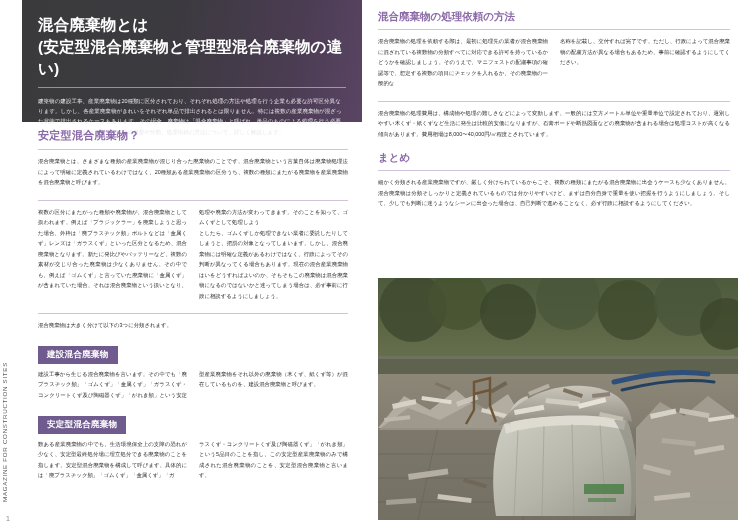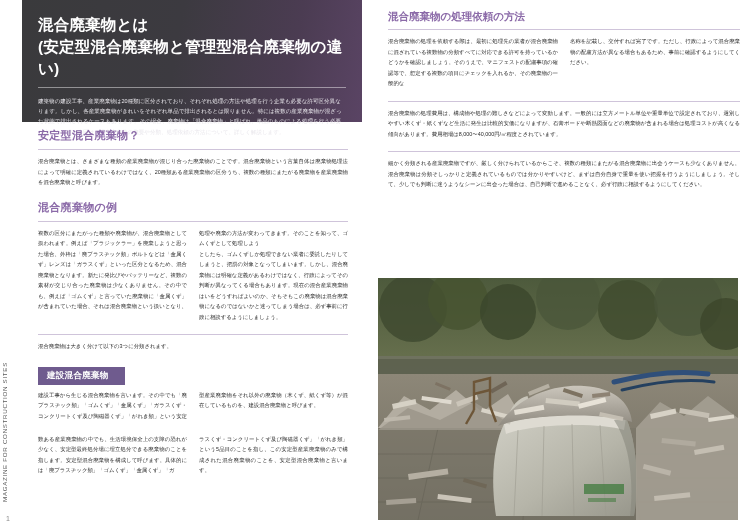--- a/index.html
+++ b/index.html
@@ -122,30 +122,30 @@
     margin: 0 0 12px 0;
   }
   .two-col p { margin: 0; }
 
   h3.sub {
     display: inline-block;
     margin: 0 0 5px 0;
     font-size: 8.5px;
     color: #ffffff;
     background: #6f5b8e;
-    padding: 3px 16px 3px 9px;
+    padding: 3px 9px 3px 9px;
     font-weight: bold;
     letter-spacing: 0.3px;
   }
   .sub-wrap { margin-bottom: 10px; }
 
   
   .right-col {
     position: absolute;
-    left: 388px; top: 10px;
+    left: 378px; top: 10px;
     width: 352px;
   }
   h2.sec-r {
     margin: 0 0 5px 0;
     font-size: 10.5px;
     color: #8b6aa8;
     font-weight: bold;
   }
   .sec-rule-r {
     width: 100%;
@@ -186,39 +186,39 @@
       <div class="title-underline"></div>
       <p>建築物の建設工事、産業廃棄物は20種類に区分されており、それぞれ処理の方法や処理を行う企業も必要な許可区分異なります。しかし、各産業廃棄物がきれいをそれぞれ単品で排出されるとは限りません。特には複数の産業廃棄物が混ざった状態で排出されるケースもあります。その場合、廃棄物は「混合廃棄物」と呼ばれ、単品のものによる処理を行う必要が出てきます。今回は、混合廃棄物の概要や分類、処理依頼の方法について、詳しく解説します。</p>
     </div>
 
     <div class="lc-body">
 
       <h2 class="sec">安定型混合廃棄物？</h2>
       <div class="sec-rule"></div>
       <p class="para">混合廃棄物とは、さまざまな種類の産業廃棄物が混じり合った廃棄物のことです。混合廃棄物という言葉自体は廃棄物処理法によって明確に定義されているわけではなく、20種類ある産業廃棄物の区分うち、複数の種類にまたがる廃棄物を産業廃棄物を混合廃棄物と呼びます。</p>
 
-      <h2 class="sec">混合廃棄物の例</h2>
       <div class="sec-rule"></div>
       <div class="two-col">
         <p>複数の区分にまたがった種類や廃棄物が、混合廃棄物として扱われます。例えば「プラジックラー」を廃棄しようと思った場合、外枠は「廃プラスチック類」ボルトなどは「金属くず」レンズは「ガラスくず」といった区分となるため、混合廃棄物となります。新たに発比びやバッテリーなど、複数の素材が交じり合った廃棄物は少なくありません。その中でも、例えば「ゴムくず」と言っていた廃棄物に「金属くず」が含まれていた場合、それは混合廃棄物という扱いとなり、処理や廃棄の方法が変わってきます。そのことを知って、ゴムくずとして処理しよう</p>
         <p>としたら、ゴムくずしか処理できない業者に委託したりしてしまうと、把罰の対象となってしまいます。しかし、混合廃棄物には明確な定義があるわけではなく、行政によってその判断が異なってくる場合もあります。現在の混合産業廃棄物はいをどうすればよいのか、そもそもこの廃棄物は混合廃棄物になるのではないかと迷ってしまう場合は、必ず事前に行政に相談するようにしましょう。</p>
       </div>
 
       <div class="sec-rule"></div>
       <p class="para">混合廃棄物は大きく分けて以下の3つに分類されます。</p>
 
       <div class="sub-wrap">
         <h3 class="sub">建設混合廃棄物</h3>
         <div class="two-col">
           <p>建設工事から生じる混合廃棄物を言います。その中でも「廃プラスチック類」「ゴムくず」「金属くず」「ガラスくず・コンクリートくず及び陶磁器くず」「がれき類」という安定型産業廃棄物をそれ以外の廃棄物（木くず、紙くず等）が混在しているものを、建設混合廃棄物と呼びます。</p>
           <p></p>
         </div>
       </div>
 
       <div class="sub-wrap">
+        <h3 class="sub">安定型混合廃棄物</h3>
         <div class="two-col">
           <p>数ある産業廃棄物の中でも、生活環境保全上の支障の恐れが少なく、安定型最終処分場に埋立処分できる廃棄物のことを指します。安定型混合廃棄物を構成して呼びます。具体的には「廃プラスチック類」「ゴムくず」「金属くず」「ガ</p>
           <p>ラスくず・コンクリートくず及び陶磁器くず」「がれき類」という5品目のことを指し、この安定型産業廃棄物のみで構成された混合廃棄物のことを、安定型混合廃棄物と言います。</p>
         </div>
       </div>
 
     </div>
   </div>
 
   <div class="right-col">
@@ -226,20 +226,21 @@
     <h2 class="sec-r">混合廃棄物の処理依頼の方法</h2>
     <div class="sec-rule-r"></div>
     <div class="two-col">
       <p>混合廃棄物の処理を依頼する際は、最初に処理先の業者が混合廃棄物に混ざれている複数物の分類すべてに対応できる許可を持っているかどうかを確認しましょう。そのうえで、マニフェストの配慮事項の確認等で、想定する複数の項目にチェックを入れるか、その廃棄物の一般的な</p>
       <p>名称を記載し、交付すれば完了です。ただし、行政によって混合廃棄物の配慮方法が異なる場合もあるため、事前に確認するようにしてください。</p>
     </div>
 
     <div class="sec-rule-r"></div>
     <p class="para">混合廃棄物の処理費用は、構成物や処理の難しさなどによって変動します。一般的には立方メートル単位や重量単位で設定されており、選別しやすい木くず・紙くずなど生活に発生は比較的安価になりますが、石膏ボードや断熱図面などの廃棄物が含まれる場合は処理コストが高くなる傾向があります。費用相場は8,000〜40,000円/㎥程度とされています。</p>
 
+    <h2 class="sec-r">まとめ</h2>
     <div class="sec-rule-r"></div>
     <p class="para">細かく分類される産業廃棄物ですが、厳しく分けられているからこそ、複数の種類にまたがる混合廃棄物に出会うケースも少なくありません。混合廃棄物は分類そしっかりと定義されているものでは分かりやすいけど、まずは自分自身で重量を使い把握を行うようにしましょう。そして、少しでも判断に迷うようなシーンに出会った場合は、自己判断で進めることなく、必ず行政に相談するようにしてください。</p>
 
   </div>
 
   <div class="photo">
     <svg width="360" height="242" viewBox="0 0 360 242" xmlns="http://www.w3.org/2000/svg">
       <defs>
         <linearGradient id="sky" x1="0" y1="0" x2="0" y2="1">
           <stop offset="0%" stop-color="#4d5a3c"></stop>

